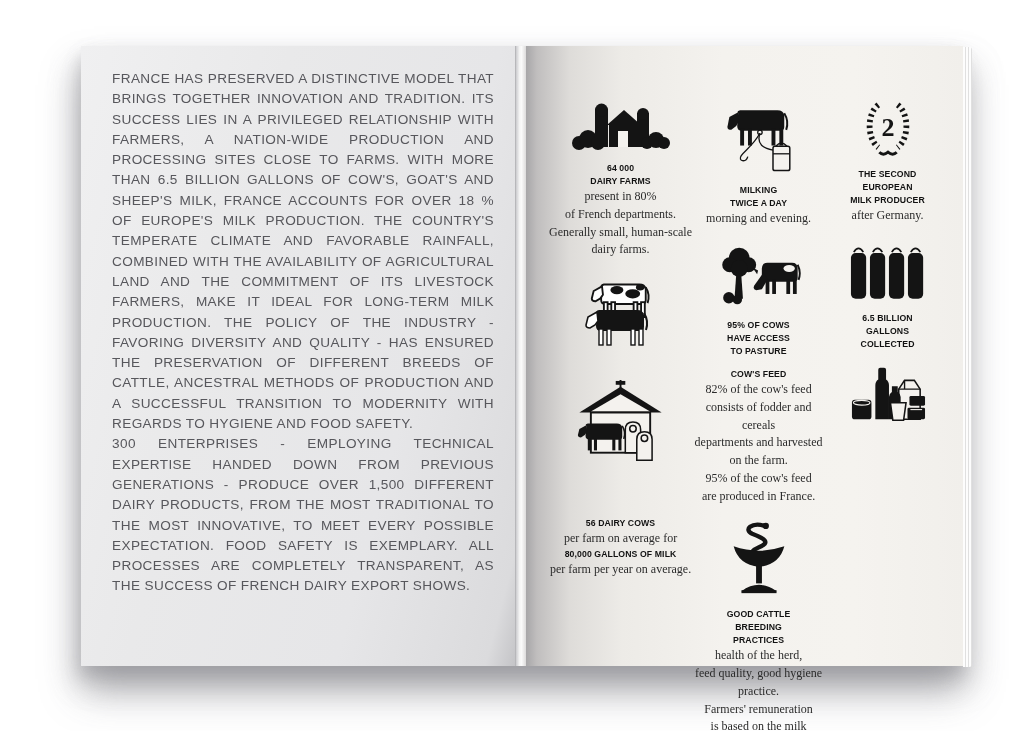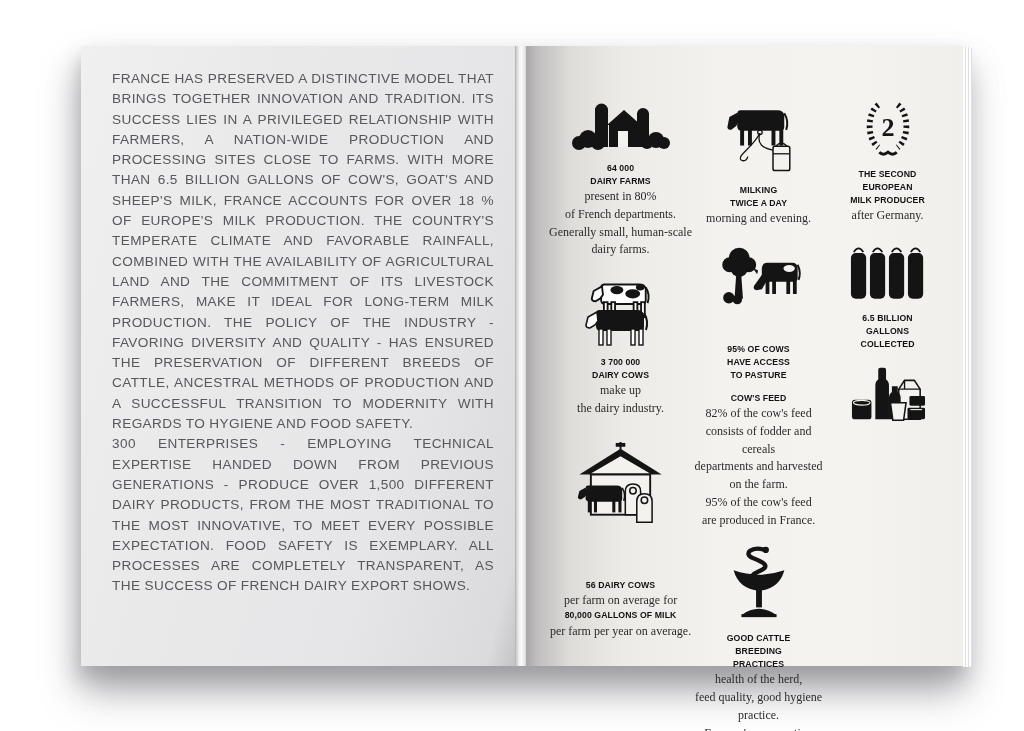--- a/index.html
+++ b/index.html
@@ -34,21 +34,21 @@
   .col-2{flex:0 0 31.5%;}
   .info-item{display:flex;flex-direction:column;align-items:center;text-align:center;}
   .icon-wrap{margin-bottom:9px;line-height:0;}
   .cap-bold{font-family:"Liberation Sans",sans-serif;font-weight:bold;font-size:8.7px;
         line-height:1.5;color:#121212;letter-spacing:.1px;}
   .cap-serif{font-family:"Liberation Serif",serif;font-size:12px;line-height:1.48;color:#2b2b2b;}
   .col-0 .info-item:nth-child(1){margin-top:2px;}
   .col-0 .info-item:nth-child(2){margin-top:18px;}
   .col-0 .info-item:nth-child(3){margin-top:24px;gap:40px;}
   .col-1 .info-item:nth-child(1){margin-top:6px;}
-  .col-1 .info-item:nth-child(2){margin-top:16px;gap:24px;}
+  .col-1 .info-item:nth-child(2){margin-top:16px;}
   .col-1 .info-item:nth-child(3){margin-top:10px;}
   .col-1 .info-item:nth-child(4){margin-top:16px;}
   .col-2 .info-item:nth-child(1){margin-top:6px;}
   .col-2 .info-item:nth-child(2){margin-top:18px;}
   .col-2 .info-item:nth-child(3){margin-top:12px;}
 </style>
 </head>
 <body>
 
 <div class="scene">
@@ -105,26 +105,20 @@
     <g transform="translate(2,26)">
       <path d="M14 10 Q12 8 16 7 L54 7 Q60 7 61 12 L61 24 Q61 28 56 28 L18 28 Q13 28 13 23 Z" fill="#141414"></path>
       <path d="M14 9 L5 14 L3 22 Q3 25 7 25 L12 22 L15 18 Z" fill="#ffffff" stroke="#141414" stroke-width="1.6"></path>
       <rect x="16" y="26" width="4" height="16" fill="#ffffff" stroke="#141414" stroke-width="1.4"></rect>
       <rect x="24" y="26" width="4" height="16" fill="#ffffff" stroke="#141414" stroke-width="1.4"></rect>
       <rect x="48" y="26" width="4" height="16" fill="#ffffff" stroke="#141414" stroke-width="1.4"></rect>
       <rect x="56" y="26" width="4" height="16" fill="#ffffff" stroke="#141414" stroke-width="1.4"></rect>
       <path d="M61 10 Q66 18 63 27" fill="none" stroke="#141414" stroke-width="2"></path>
     </g>
   </svg></div>
-              <div class="caption">
-                <div class="cap-bold">3 700 000</div>
-                <div class="cap-bold">DAIRY COWS</div>
-                <div class="cap-serif">make up</div>
-                <div class="cap-serif">the dairy industry.</div>
-              </div>
             </div>
             <div class="info-item">
               <div class="icon-wrap"><svg width="92" height="88" viewBox="0 0 95 92" xmlns="http://www.w3.org/2000/svg">
     <line x1="47" y1="0" x2="47" y2="9" stroke="#141414" stroke-width="2"></line>
     <rect x="42" y="1" width="10" height="4" fill="#141414"></rect>
     <polygon points="4,34 47,7 90,34" fill="#141414"></polygon>
     <polygon points="16,33 47,15 78,33" fill="#f4f2ee"></polygon>
     <rect x="16" y="34" width="62" height="42" fill="#f4f2ee" stroke="#141414" stroke-width="2"></rect>
     <g transform="translate(0,40) scale(0.8)">
       <path d="M14 10 Q12 8 16 7 L54 7 Q60 7 61 12 L61 24 Q61 28 56 28 L18 28 Q13 28 13 23 Z" fill="#141414"></path>

